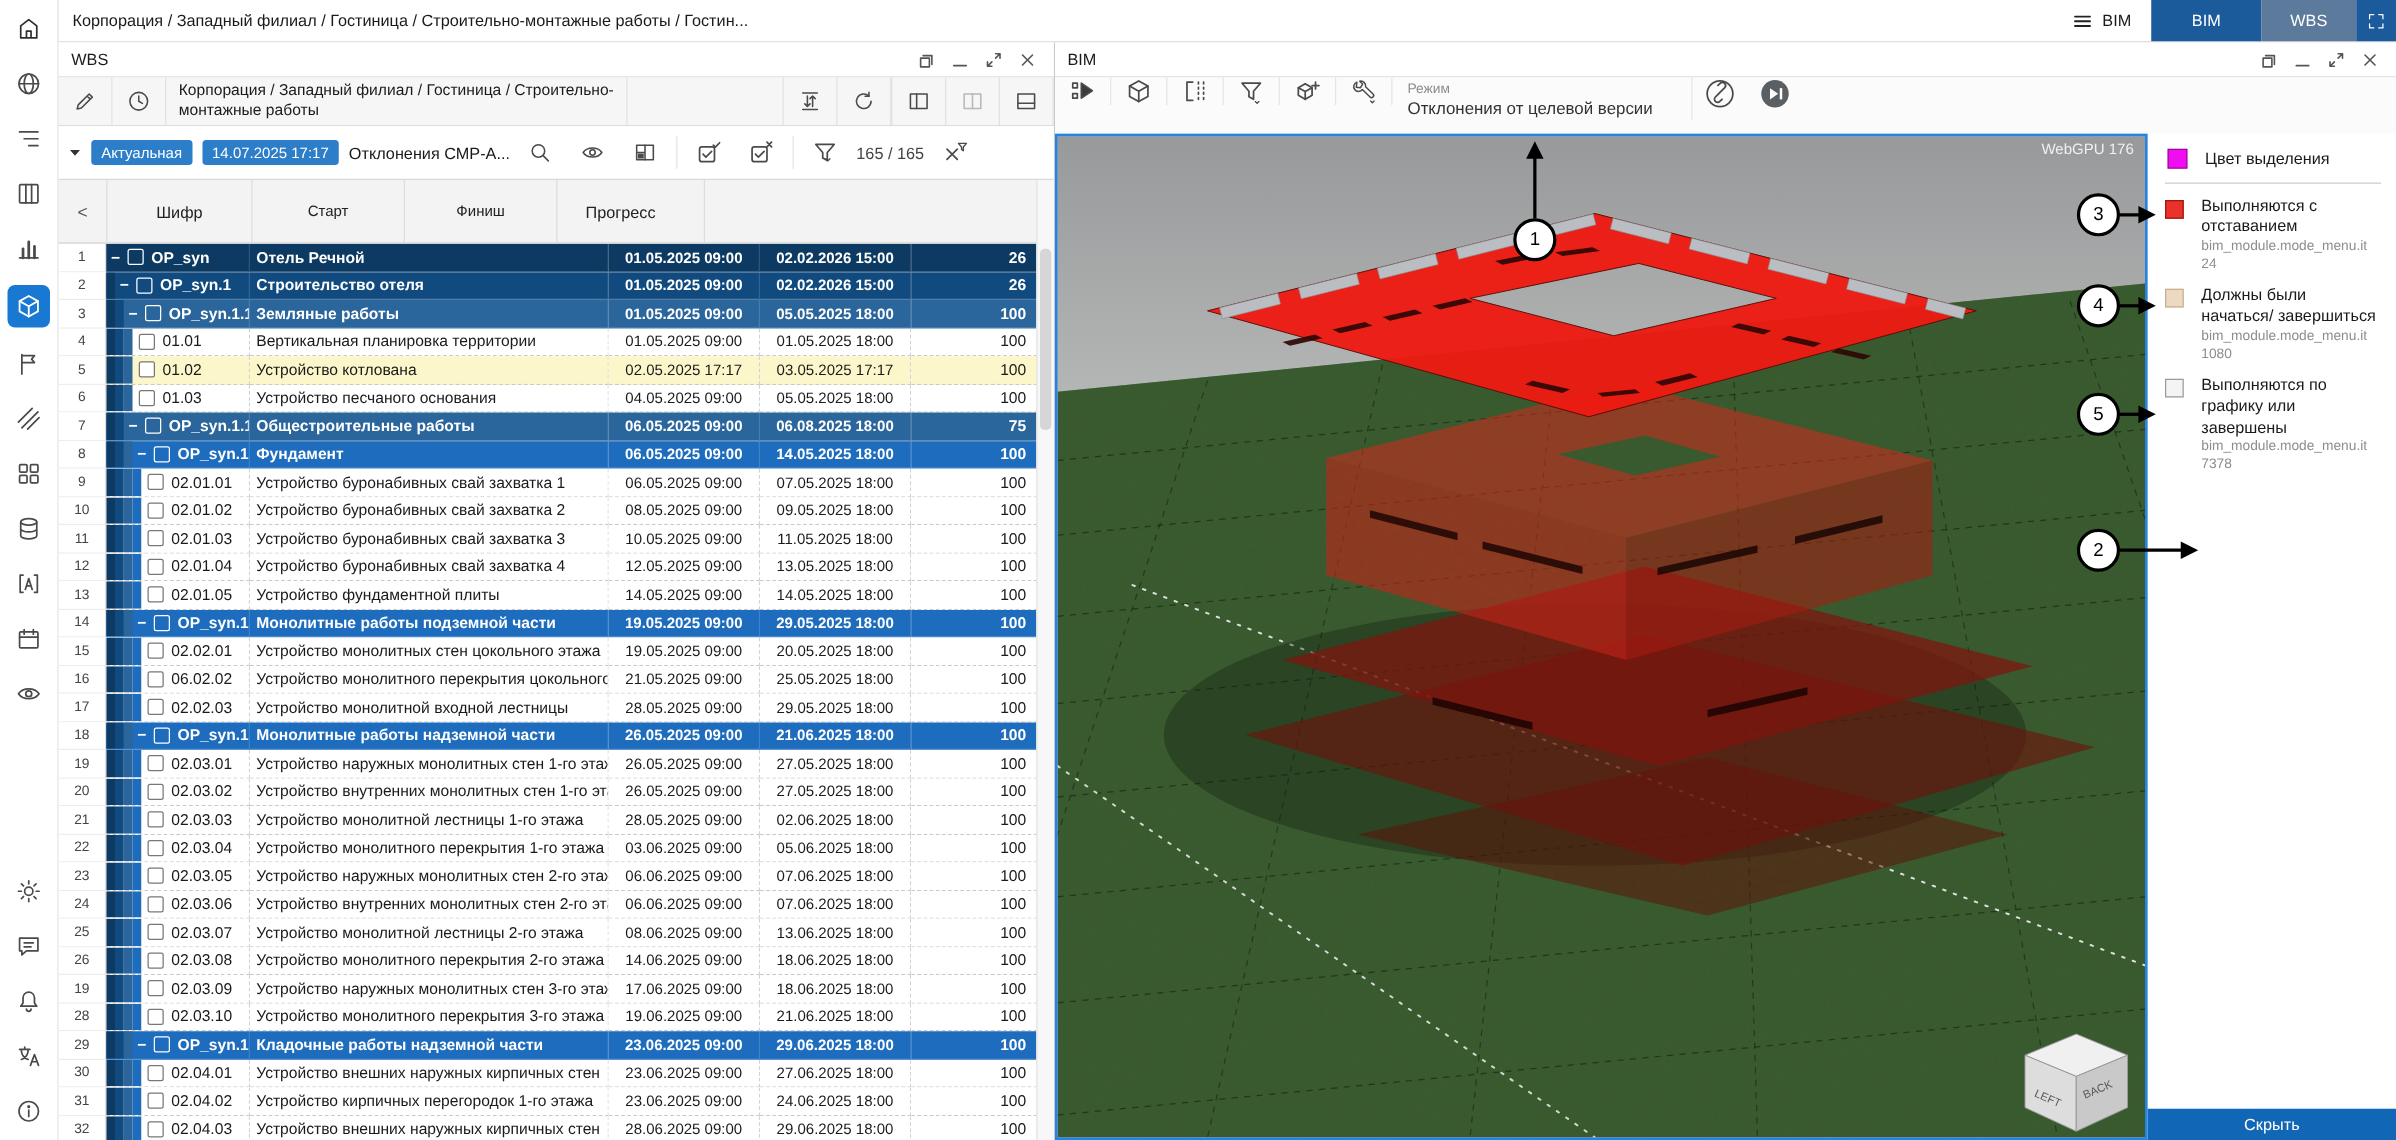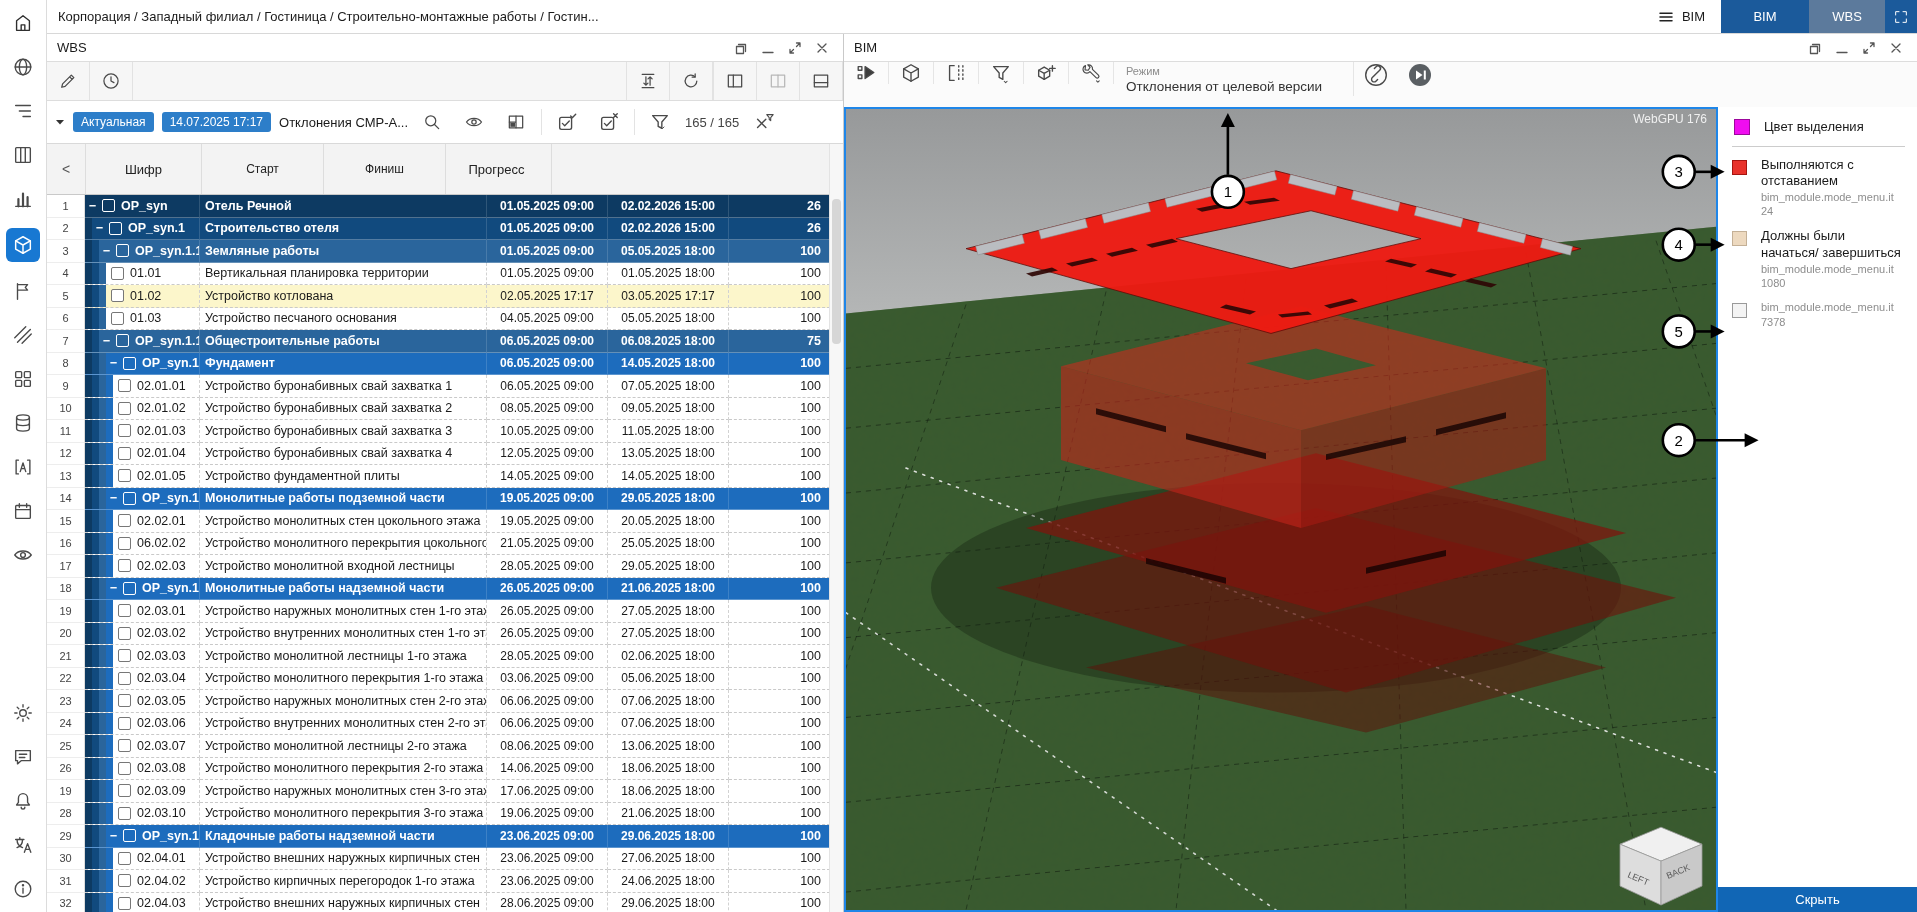--- a/index.html
+++ b/index.html
@@ -311,20 +311,24 @@
               </span>
             </div>
           <div class="cellb">
               <span>
                 <svg class="ic" width="20" height="20" viewBox="0 0 24 24">
                   <circle cx="12" cy="12" r="8.5"></circle>
                   <path d="M12,7 V12 L15.5,14"></path>
                 </svg>
               </span>
             </div>
+          <div class="path-cell">
+            <span>Корпорация / Западный филиал / Гостиница / Строительно-</span>
+            <span>монтажные работы</span>
+          </div>
           <div class="wtb1-spacer"></div>
           <div class="cellb" style="border-left:1px solid #e2e2e2">
               <span>
                 <svg class="ic" width="20" height="20" viewBox="0 0 24 24">
                   <path d="M5,4 H19 M5,20 H19 M9.5,7 V17 M9.5,17 l-2.5,-2.5 M9.5,17 l2.5,-2.5 M14.5,17 V7 M14.5,7 l-2.5,2.5 M14.5,7 l2.5,2.5"></path>
                 </svg>
               </span>
             </div>
           <div class="cellb">
               <span>
@@ -434,21 +438,21 @@
               </span>
             </div>
         </div>
 
         <div class="table">
           <div class="thead">
             <div class="th c-num" style="cursor:pointer;font-size:14px;color:#555">&lt;</div>
             <div class="th c-code">Шифр</div>
             <div class="th c-start">Старт</div>
             <div class="th c-fin">Финиш</div>
-            <div class="th c-prog" style="justify-content:center;padding-right:4px">Прогресс</div>
+            <div class="th c-prog" style="justify-content:center;padding-right:16px">Прогресс</div>
           </div>
           <div class="tbody">
               <div class="t-row grp" style="--bg: #0d3a62;">
                 <div class="tc c-num">1</div>
                 <div class="tc c-code">
                   <span class="exp">−</span>
                   <span class="cb"></span>
                   <span class="code-txt">OP_syn</span>
                 </div>
                 <div class="tc c-name">Отель Речной</div>
@@ -1123,20 +1127,21 @@
                     <span class="swatch" style="background: rgb(237, 217, 191); border-color: rgb(196, 176, 150);"></span>
                     <div>
                       <div class="lg-title">Должны были начаться/ завершиться</div>
                       <div class="lg-sub">bim_module.mode_menu.it</div>
                       <div class="lg-sub">1080</div>
                     </div>
                   </div>
                   <div class="lg-item">
                     <span class="swatch" style="background: rgb(244, 244, 244); border-color: rgb(154, 154, 154);"></span>
                     <div>
+                      <div class="lg-title">Выполняются по графику или завершены</div>
                       <div class="lg-sub">bim_module.mode_menu.it</div>
                       <div class="lg-sub">7378</div>
                     </div>
                   </div>
                 </div>
             </div>
             <div class="hide-btn">Скрыть</div>
           </aside>
 
           <svg class="anno-overlay" viewBox="0 0 1074 807">

